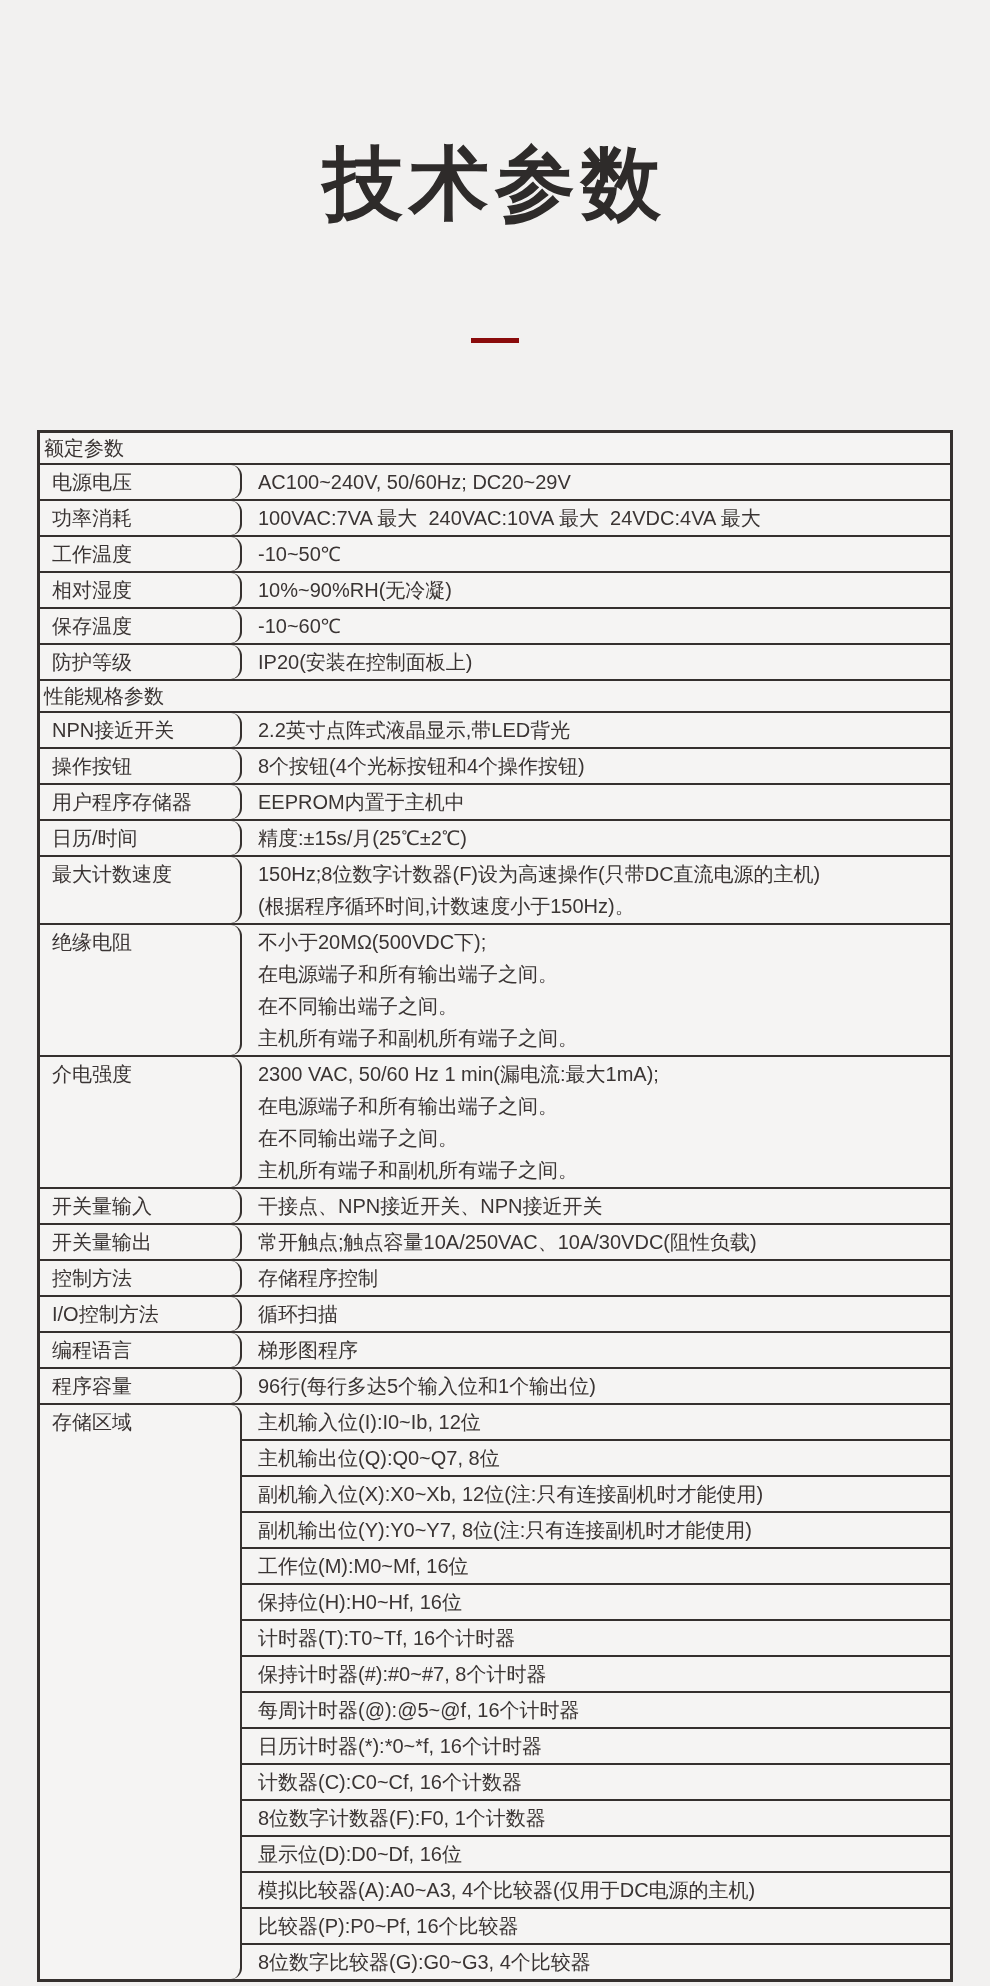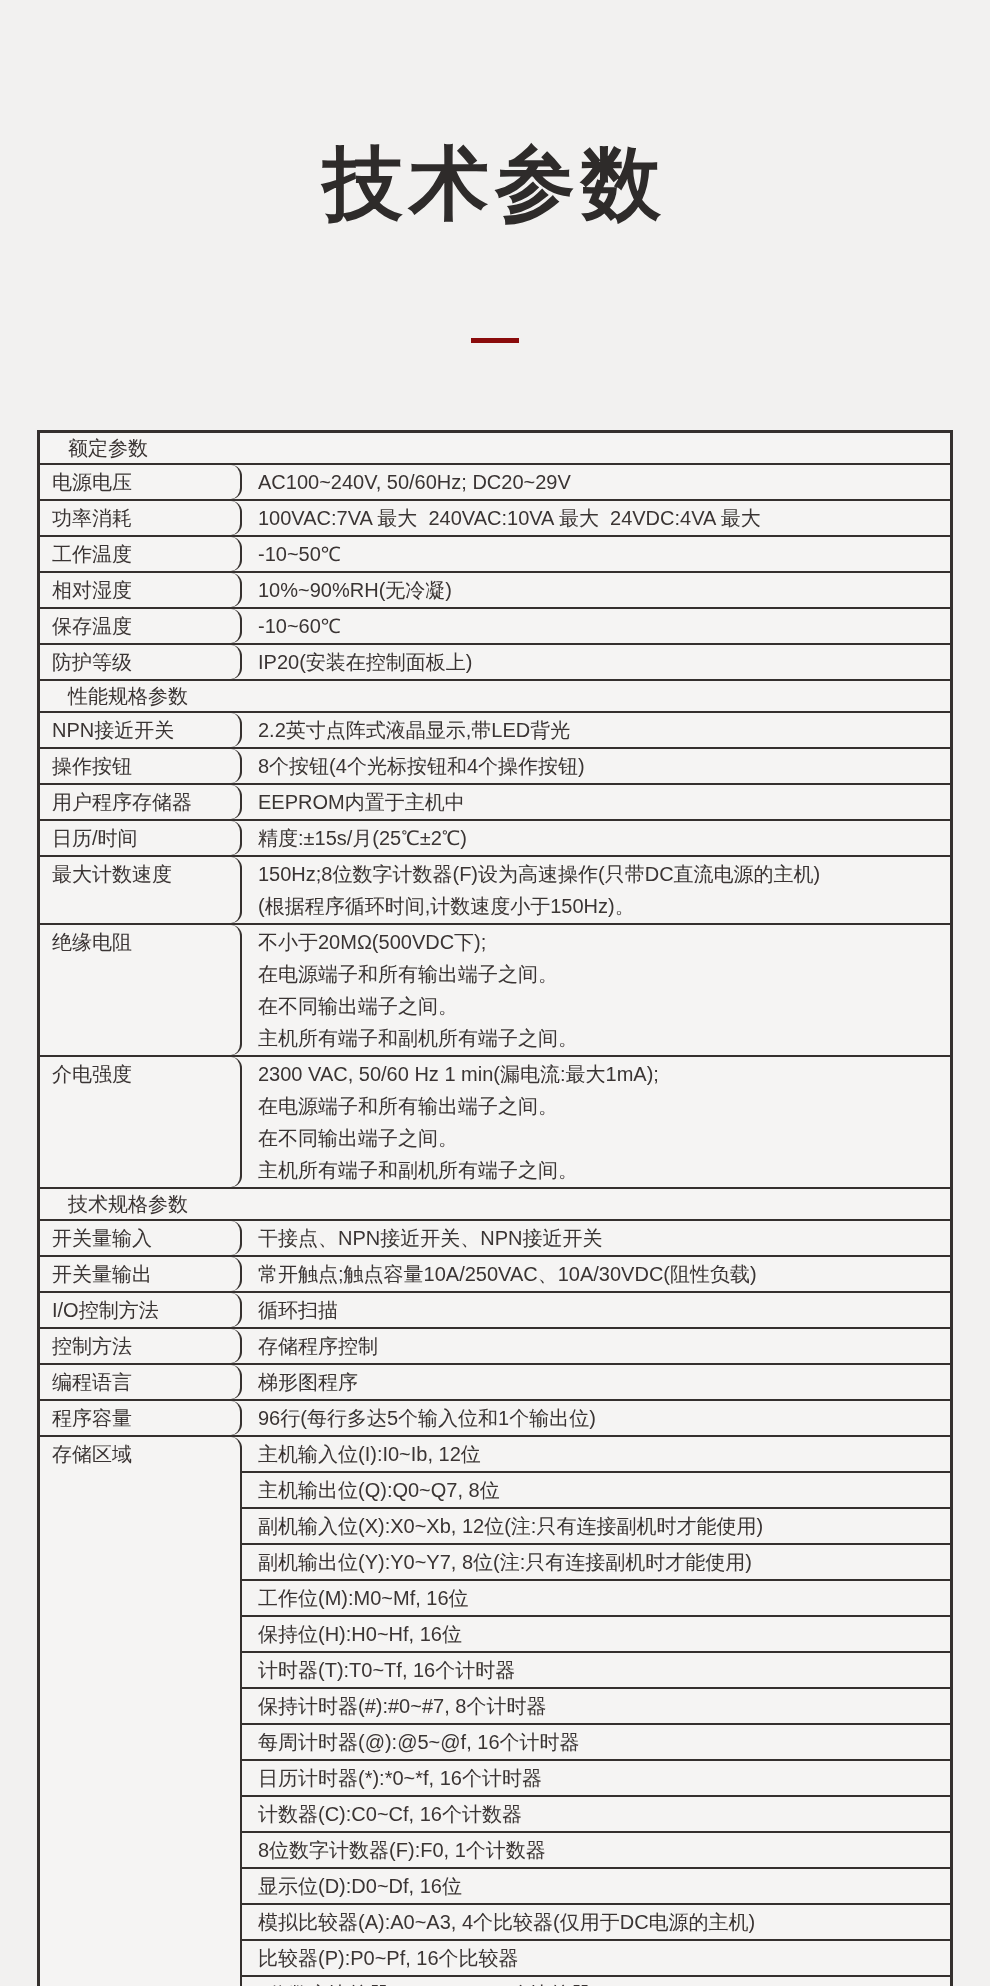--- a/index.html
+++ b/index.html
@@ -45,21 +45,21 @@
     line-height:24px;
   }
   .row{
     display:flex;
     border-top:2px solid var(--line);
     background:var(--cell-bg);
   }
   .row:first-child{border-top:none;}
   .section-label{
     flex:1;
-    padding:3px 10px 3px 28px;
+    padding:3px 10px 3px 4px;
   }
   .label-cell{
     width:202px;
     flex:0 0 202px;
     border-right:2px solid var(--line);
     padding:5px 8px 5px 12px;
     border-radius:11px;
   }
   .value-cell{
     flex:1;
@@ -168,45 +168,42 @@
       </div>
       <div class="row kv-row">
         <div class="label-cell">介电强度</div>
         <div class="value-cell">
           <div class="value-line">2300 VAC, 50/60 Hz 1 min(漏电流:最大1mA);</div>
           <div class="value-line">在电源端子和所有输出端子之间。</div>
           <div class="value-line">在不同输出端子之间。</div>
           <div class="value-line">主机所有端子和副机所有端子之间。</div>
         </div>
       </div>
-      <div class="row section-row">
-        <div class="section-label">技术规格参数</div>
-      </div>
       <div class="row kv-row">
         <div class="label-cell">开关量输入</div>
         <div class="value-cell">
           <div class="value-line">干接点、NPN接近开关、NPN接近开关</div>
         </div>
       </div>
       <div class="row kv-row">
         <div class="label-cell">开关量输出</div>
         <div class="value-cell">
           <div class="value-line">常开触点;触点容量10A/250VAC、10A/30VDC(阻性负载)</div>
         </div>
       </div>
       <div class="row kv-row">
+        <div class="label-cell">控制方法</div>
+        <div class="value-cell">
+          <div class="value-line">存储程序控制</div>
+        </div>
+      </div>
+      <div class="row kv-row">
         <div class="label-cell">I/O控制方法</div>
         <div class="value-cell">
           <div class="value-line">循环扫描</div>
-        </div>
-      </div>
-      <div class="row kv-row">
-        <div class="label-cell">控制方法</div>
-        <div class="value-cell">
-          <div class="value-line">存储程序控制</div>
         </div>
       </div>
       <div class="row kv-row">
         <div class="label-cell">编程语言</div>
         <div class="value-cell">
           <div class="value-line">梯形图程序</div>
         </div>
       </div>
       <div class="row kv-row">
         <div class="label-cell">程序容量</div>

